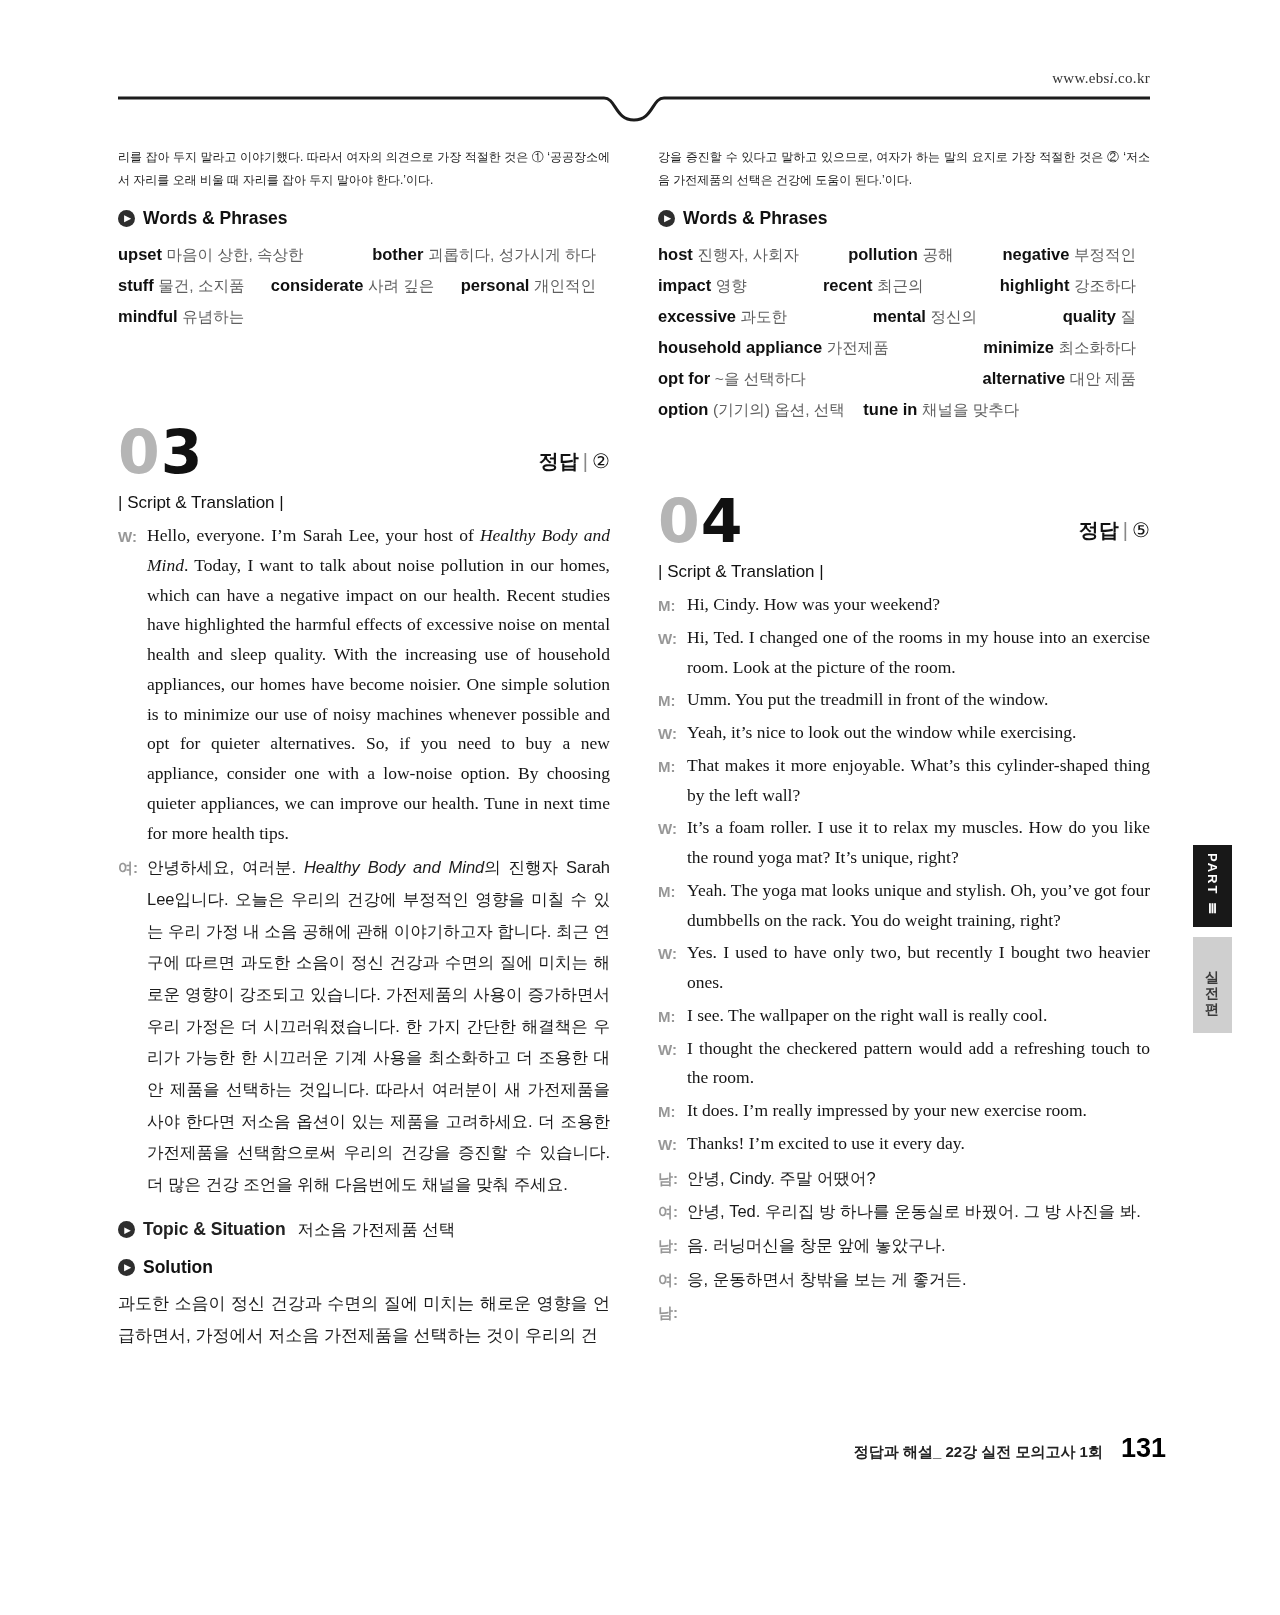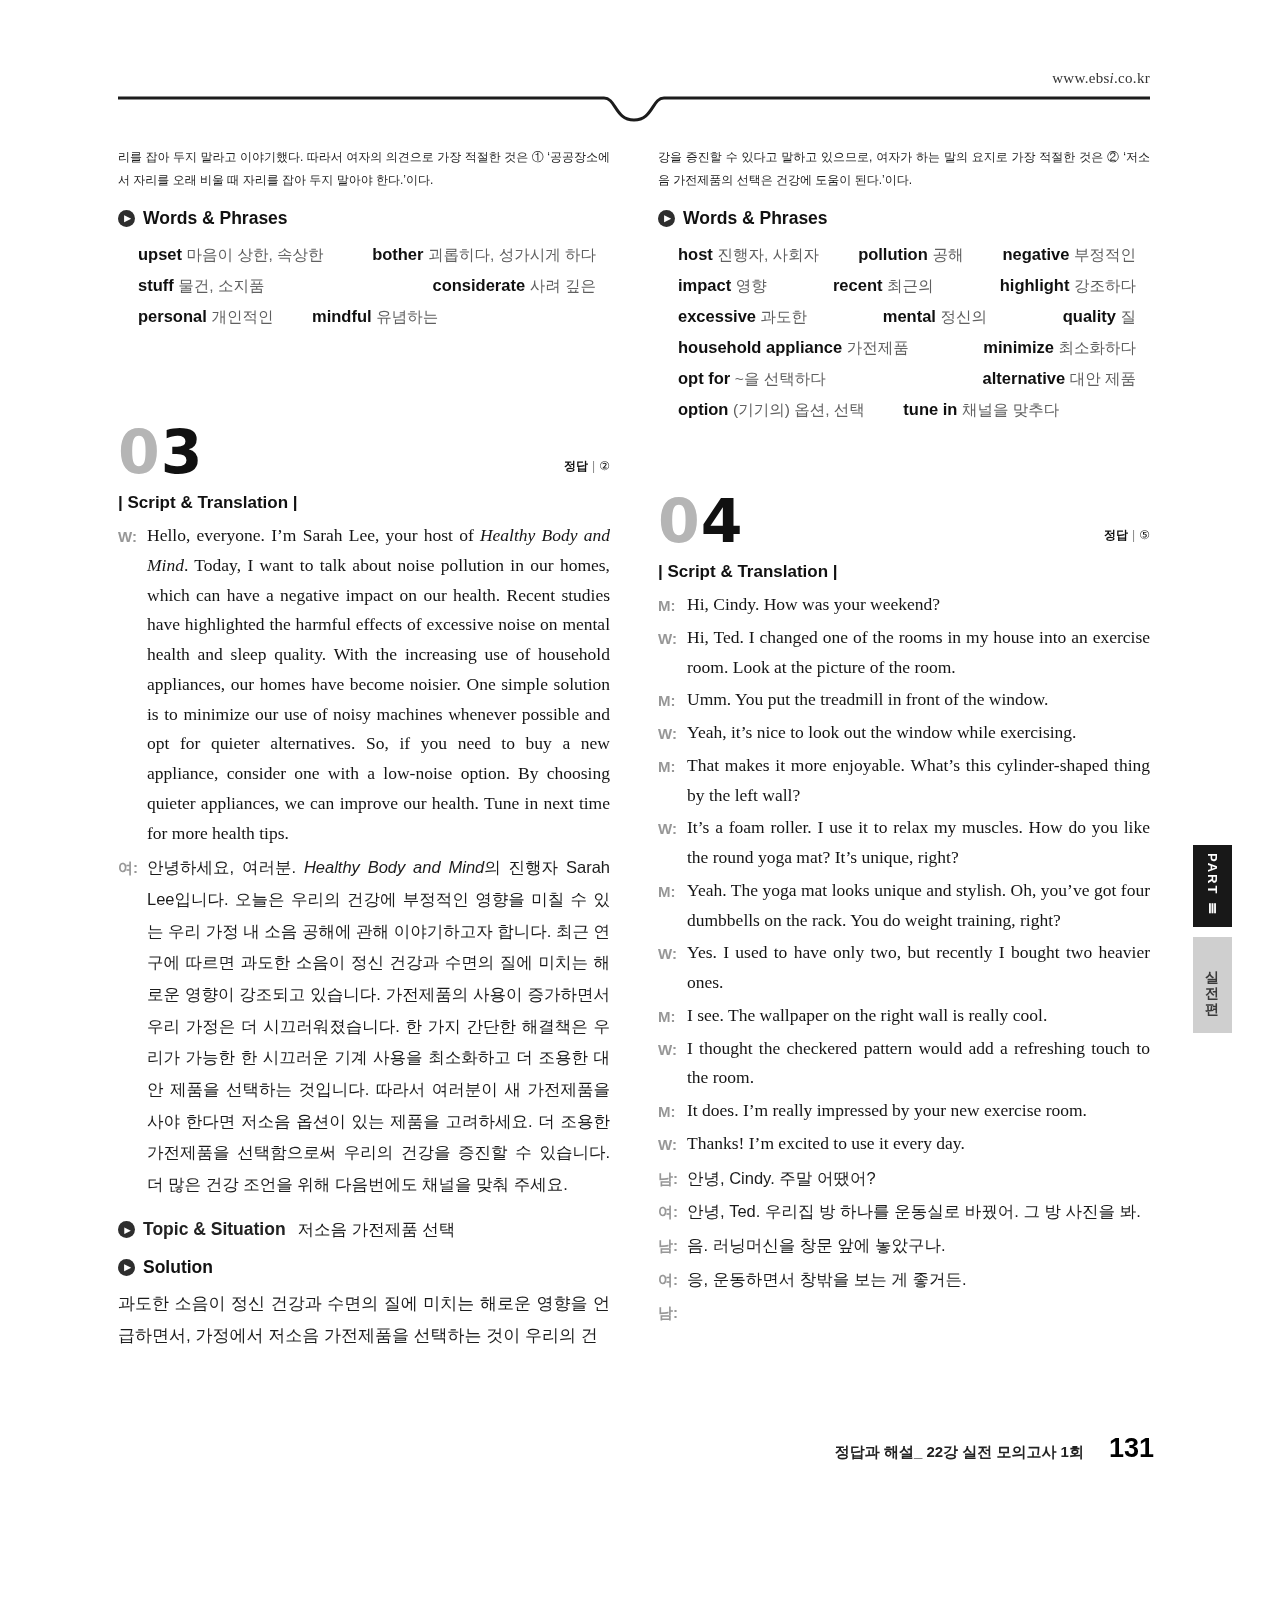--- a/index.html
+++ b/index.html
@@ -40,42 +40,42 @@
   }
   .play-icon {
     width:17px; height:17px; min-width:17px; border-radius:50%;
     background:#2e2e2e; color:#fff;
     display:inline-flex; align-items:center; justify-content:center;
     font-size:8.5px; line-height:1; padding-left:2px;
   }
 
   
   .wp-list { font-size:16.5px; line-height:1.88; text-align:justify; }
-  .wp-entry { display:inline-block; margin-right:14px;margin-left:20px; }
+  .wp-entry { display:inline-block; margin-right:14px; }
   .wp-entry .w { font-weight:bold; color:#101010; }
   .wp-entry .m { color:#5f5f5f; font-size:15.5px; }
 
   
   .q-block-03 { margin-top:92px; }
   .q-block-04 { margin-top:68px; }
   .q-header {
     display:flex; justify-content:space-between; align-items:flex-end;
     margin-bottom:12px;
   }
   .q-num {
     font-family:"DejaVu Sans", sans-serif;
     font-size:60px; font-weight:bold; line-height:.95; letter-spacing:1px;
     color:#111;
   }
   .q-num .zero { color:#b5b5b5; }
-  .q-answer { font-size:12px; color:#111; padding-bottom:6px; }
+  .q-answer { font-size:20px; color:#111; padding-bottom:6px; }
   .q-answer .lbl { font-weight:bold; }
   .q-answer .sep { color:#888; margin:0 4px; }
 
-  .script-label { font-weight:bold; font-size:17px; color:#111; margin-bottom:8px; }
+  .script-label { font-weight:normal; font-size:17px; color:#111; margin-bottom:8px; }
 
   
   .dialogue { margin-bottom:4px; }
   .dline { position:relative; padding-left:29px; text-align:justify; }
   .dline .spk {
     position:absolute; left:0; top:2px;
     color:#979797; font-weight:bold; font-size:15px;
     font-family:"Liberation Sans", sans-serif;
   }
   .dline.en { font-family:"Liberation Serif", serif; font-size:17.5px; line-height:1.7; margin-bottom:3px; color:#141414; }
@@ -96,22 +96,22 @@
     position:absolute; right:48px; width:39px;
     display:flex; align-items:center; justify-content:center;
     writing-mode:vertical-rl;
     font-weight:bold; letter-spacing:2px;
   }
   .tab-part { top:845px; height:82px; background:#181818; color:#fff; font-size:13px; }
   .tab-section { top:937px; height:96px; background:#cfcfcf; color:#3a3a3a; font-size:14px; }
 
   
   .footer {
-    position:absolute; right:126px; bottom:58px;
-    display:flex; align-items:baseline; gap:17px;
+    position:absolute; right:114px; bottom:58px;
+    display:flex; align-items:baseline; gap:10px;
   }
   .footer .caption { font-size:15px; font-weight:bold; color:#222; }
   .footer .pageno { font-size:27px; font-weight:bold; color:#000;margin-left:8px; }
 
   em { font-style:italic; }
 </style>
 </head>
 <body>
 
 <div class="page">

